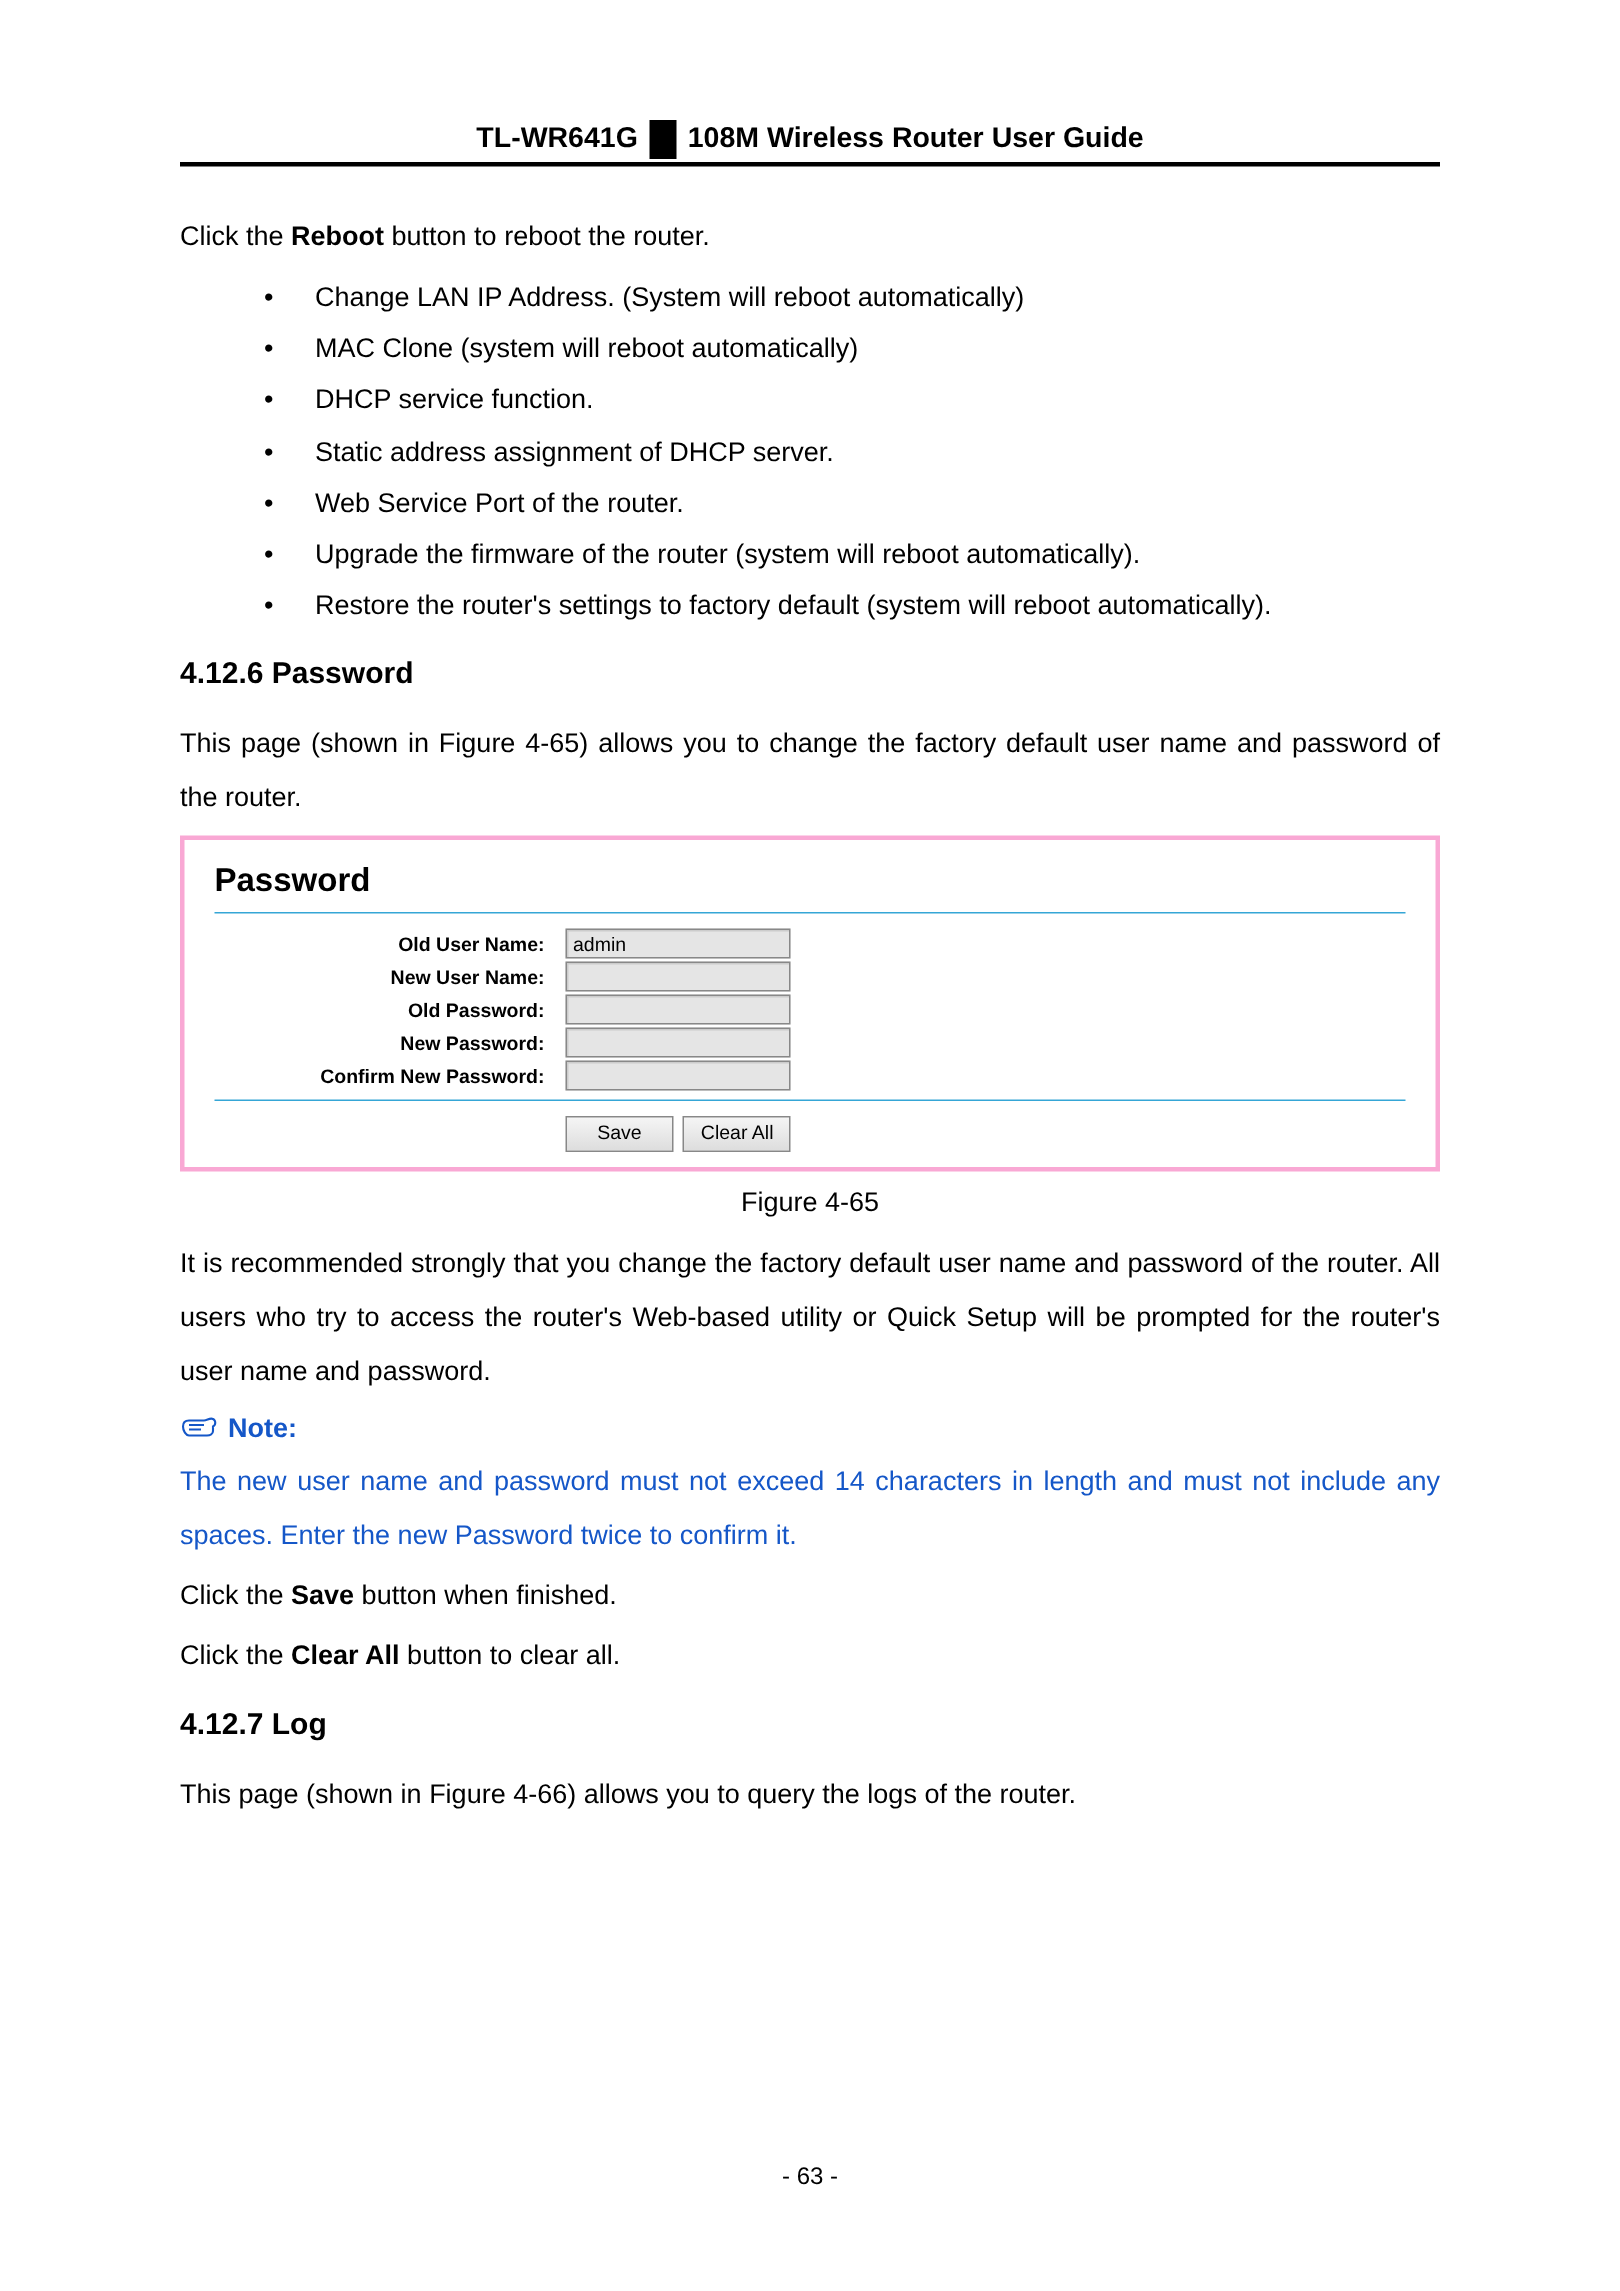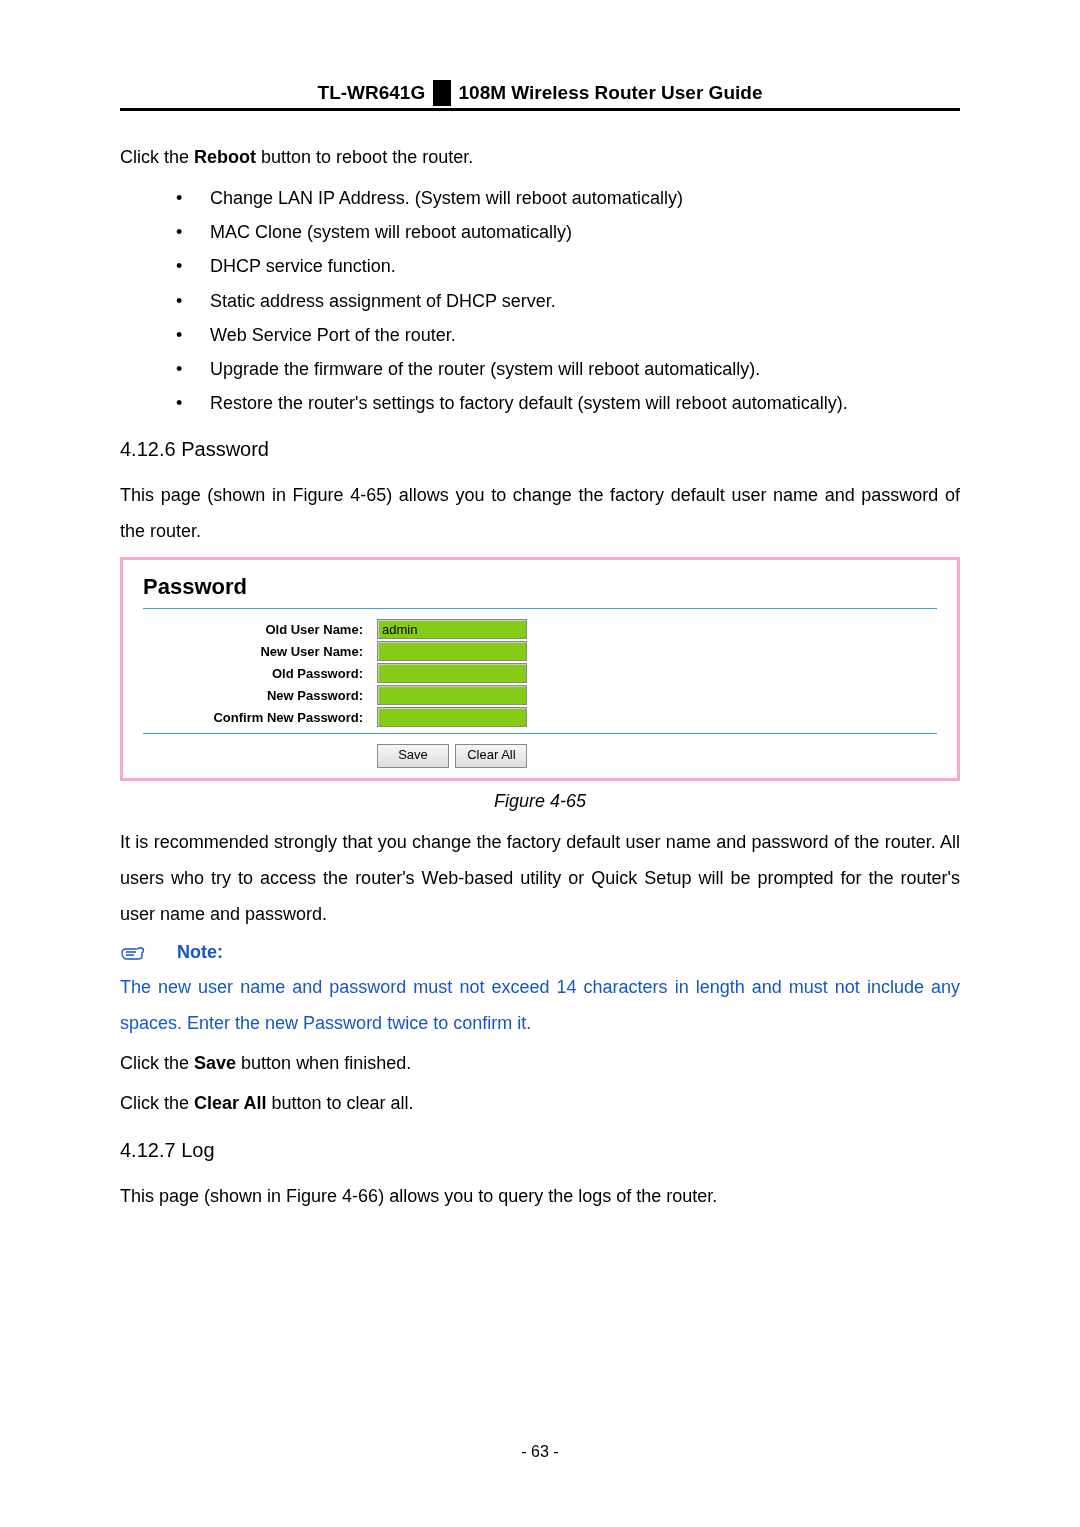--- a/index.html
+++ b/index.html
@@ -62,21 +62,21 @@
   }
   ul.bullets li::before {
     content: "•";
     position: absolute;
     left: 0;
     top: 0;
     font-size: 18px;
   }
   h3.section {
     font-size: 20px;
-    font-weight: normal;
+    font-weight: bold;
     margin: 18px 0 16px 0;
   }
   .figure-box {
     border: 3px solid #f9a8d4;
     padding: 14px 20px 10px 20px;
     margin: 8px 0 8px 0;
     background: #fff;
   }
   .figure-title {
     font-size: 22px;
@@ -98,21 +98,21 @@
     width: 220px;
     text-align: right;
     font-size: 13px;
     font-weight: bold;
     padding-right: 14px;
   }
   .form-input {
     width: 140px;
     height: 18px;
     border: 1px solid #888;
-    background: #84cc16;
+    background: #e5e5e5;
     font-size: 13px;
     padding: 0 4px;
     box-shadow: inset 1px 1px 0 #ccc;
   }
   .btn-row {
     padding-left: 234px;
     margin-top: 6px;
   }
   .btn {
     display: inline-block;
@@ -122,27 +122,24 @@
     text-align: center;
     line-height: 20px;
     border: 1px solid #888;
     background: linear-gradient(#f5f5f5, #ddd);
     margin-right: 2px;
   }
   .figure-caption {
     text-align: center;
     font-size: 18px;
     margin: 10px 0 12px 0;
-    font-style: italic;
   }
   .note-line {
     display: flex;
-    align-items: center;
     margin: 10px 0 6px 0;
-    gap: 25px;
   }
   .hand-icon {
     display: inline-block;
     width: 26px;
     height: 18px;
     margin-right: 6px;
   }
   .note-label {
     color: #1557c8;
     font-weight: bold;

